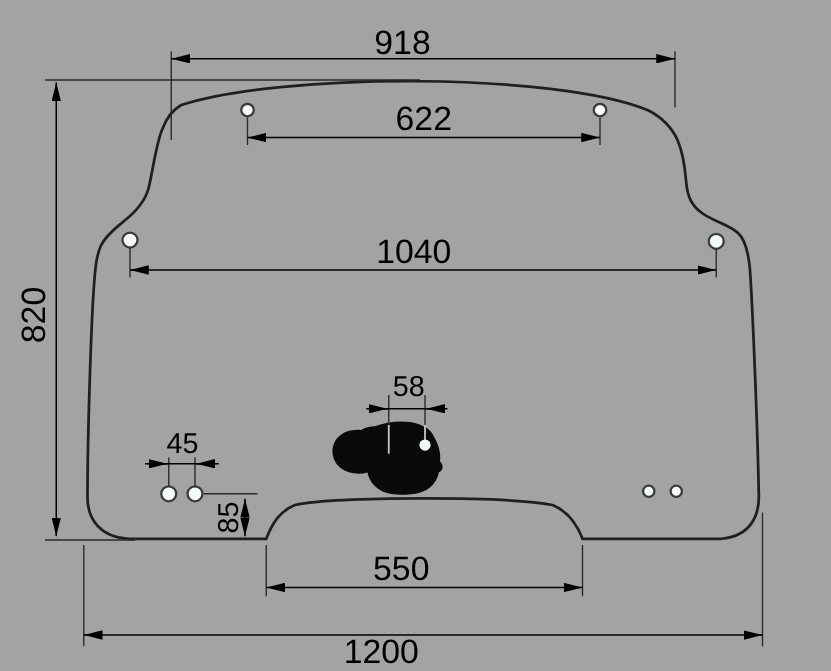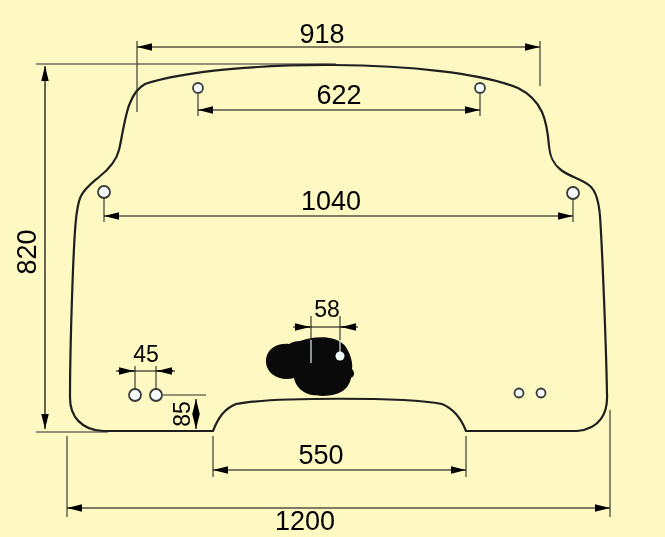--- a/index.html
+++ b/index.html
@@ -5,21 +5,21 @@
   html, body {
     margin: 0;
     padding: 0;
     background: #ffffff;
     font-family: "Liberation Sans", sans-serif;
   }
   .stage {
     position: relative;
     width: 665px;
     height: 537px;
-    background: #fef9c3;
+    background: #a3a3a3;
     overflow: hidden;
   }
   svg text {
     font-family: "Liberation Sans", sans-serif;
     fill: #000000;
   }
   .dim-label { font-size: 27px; }
   .dim-label-small { font-size: 23px; }
   .outline-stroke { stroke: #1f1f1f; stroke-width: 2.2; fill: none; }
   .dimline { stroke: #000000; stroke-width: 1.2; fill: none; }

